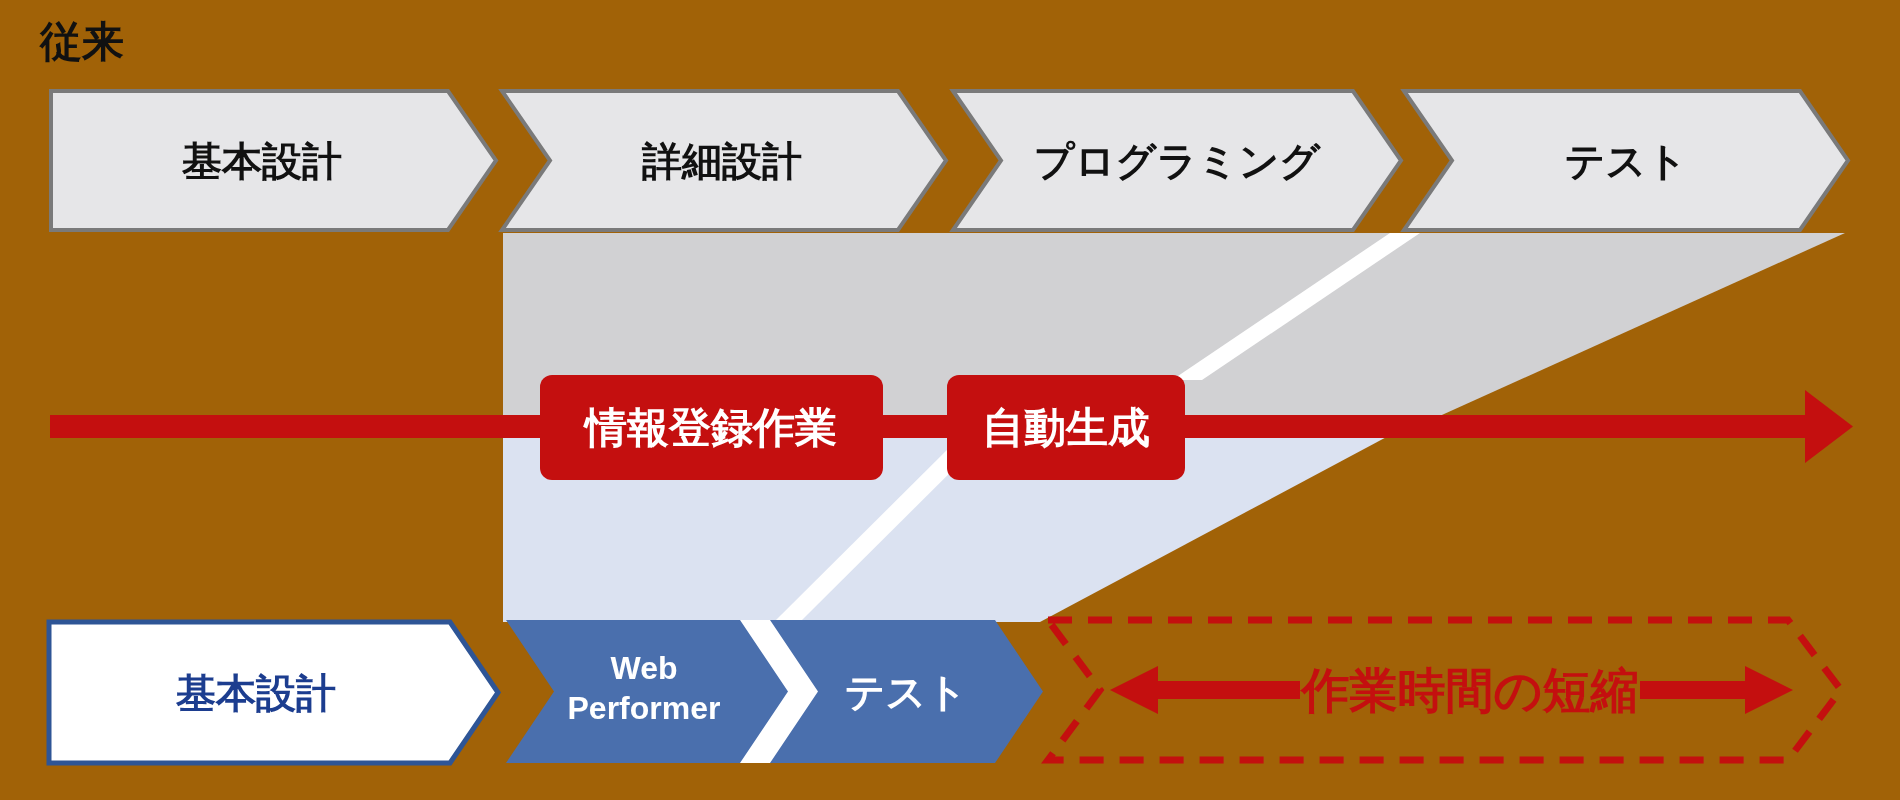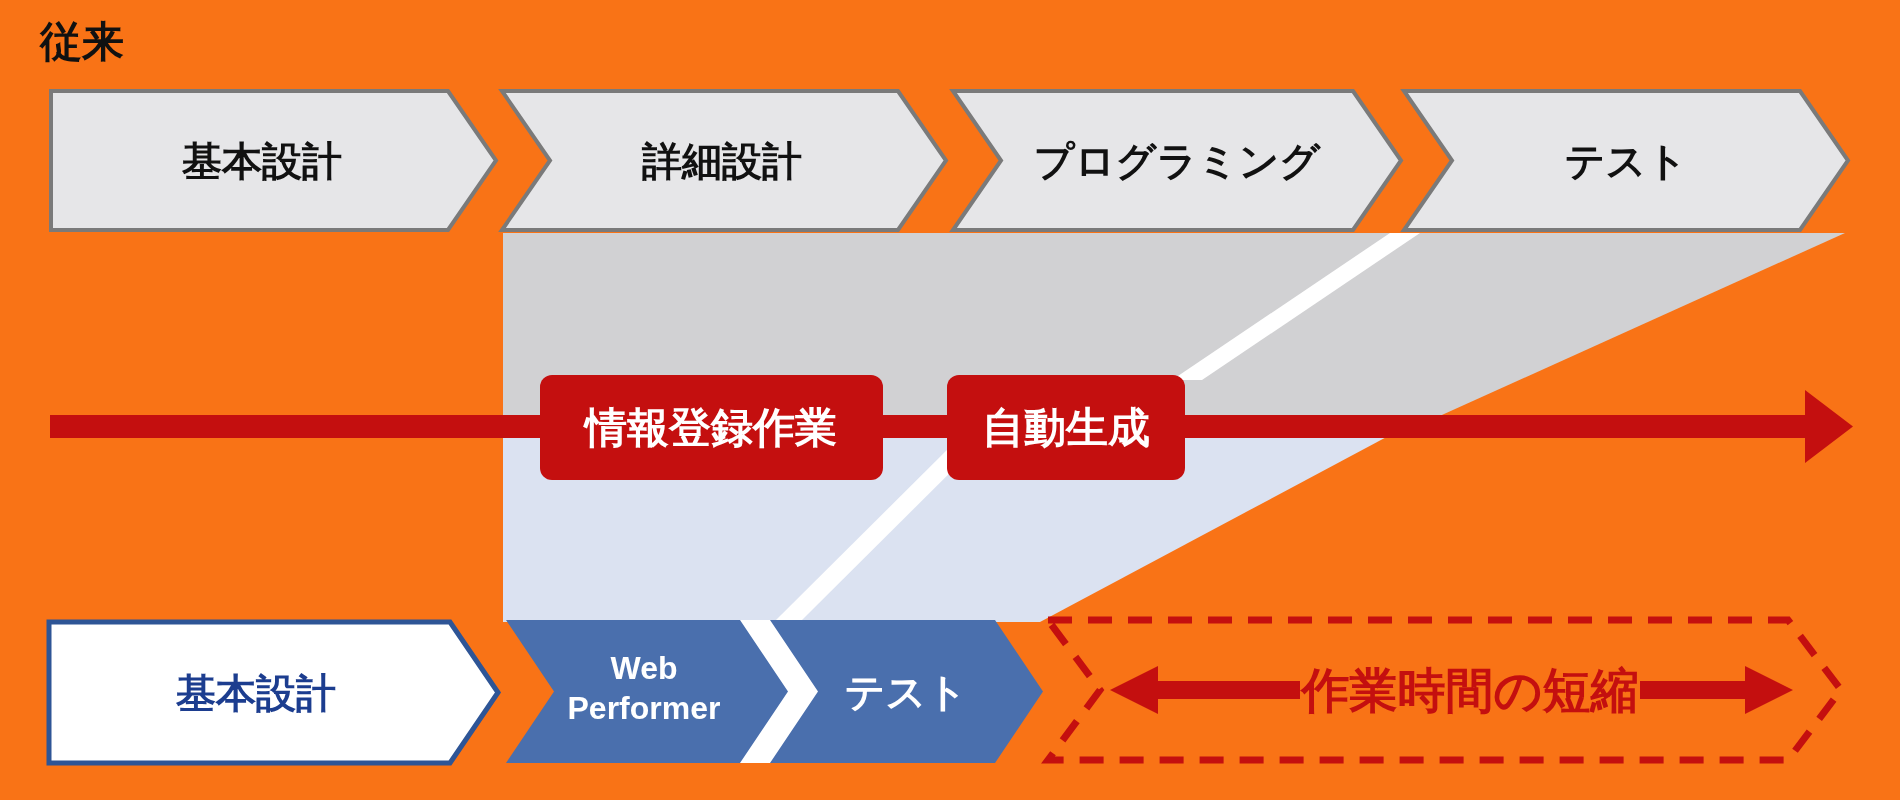--- a/index.html
+++ b/index.html
@@ -1,19 +1,19 @@
 <!DOCTYPE html>
 <html><head>
 <meta charset="utf-8">
 <style>
   html,body{margin:0;padding:0;background:#ffffff;}
   .stage{
     position:relative;
     width:1900px;height:800px;
-    background:#f97316;
+    background:#a16207;
     font-family:"Liberation Sans","DejaVu Sans",sans-serif;
     overflow:hidden;
   }
   svg{display:block;}
   text{font-family:"Liberation Sans","DejaVu Sans",sans-serif;}
   .chev-top{fill:#e6e6e8;stroke:#7a7a7a;stroke-width:4;stroke-linejoin:miter;}
   .chev-top-label{font-size:40px;font-weight:bold;fill:#111111;}
   .heading{font-size:42px;font-weight:bold;fill:#111111;}
   .funnel-gray{fill:#d1d1d3;}
   .funnel-blue{fill:#dbe2f1;}

